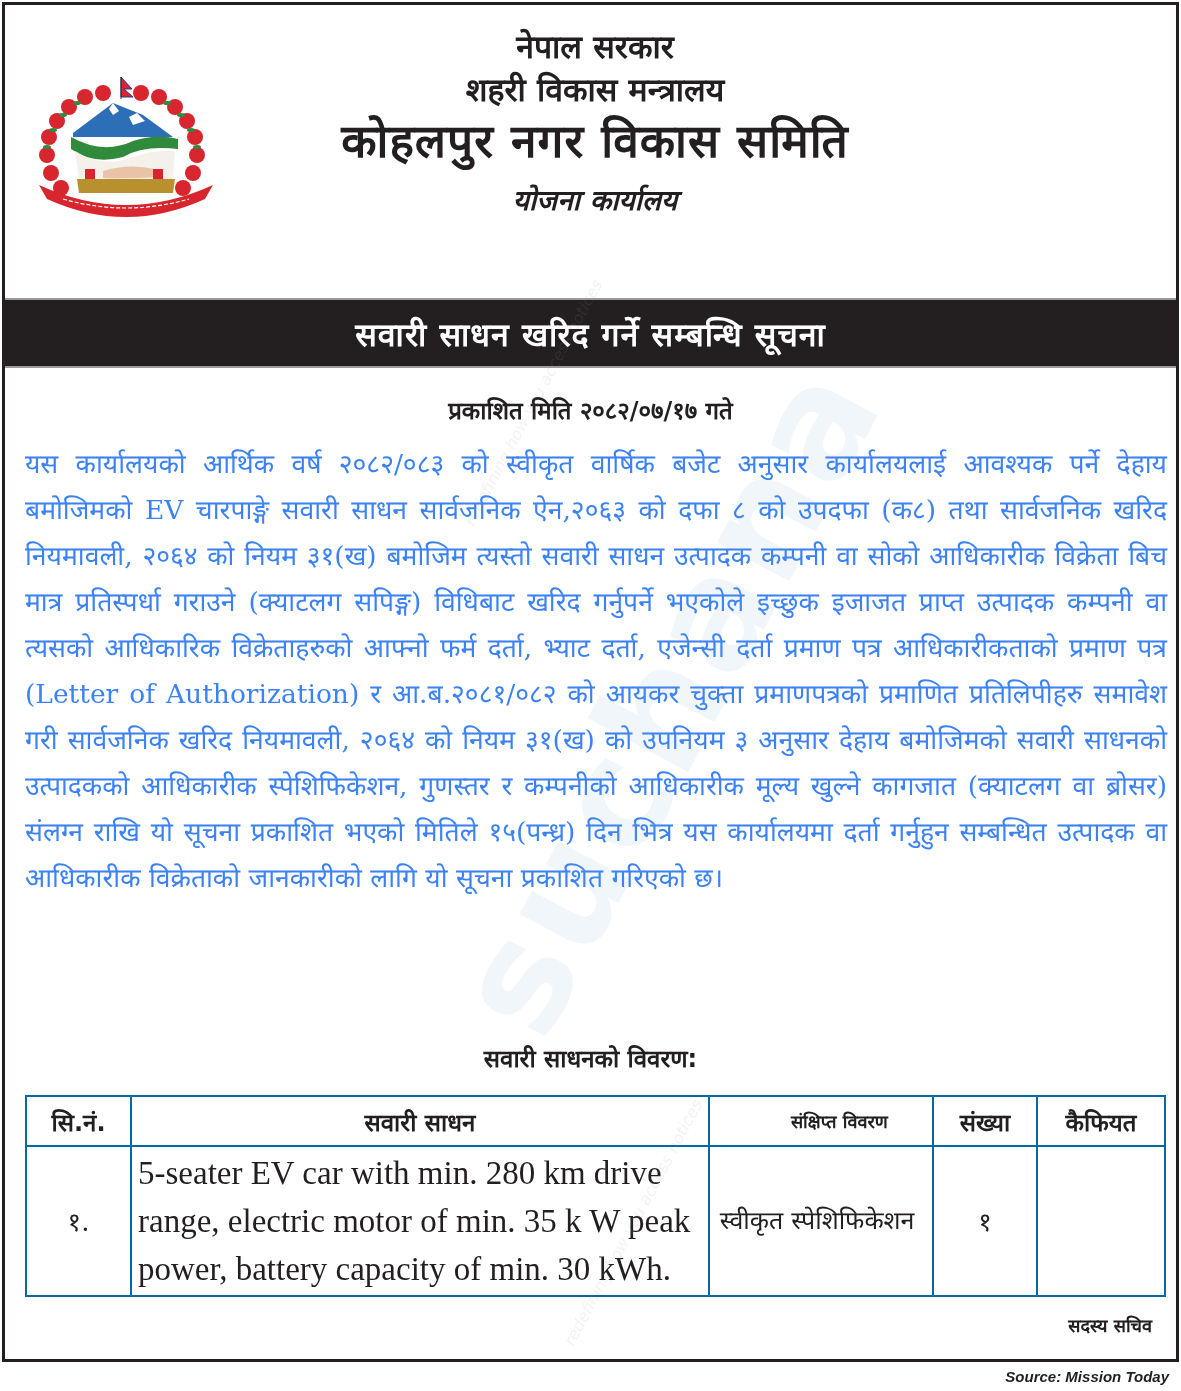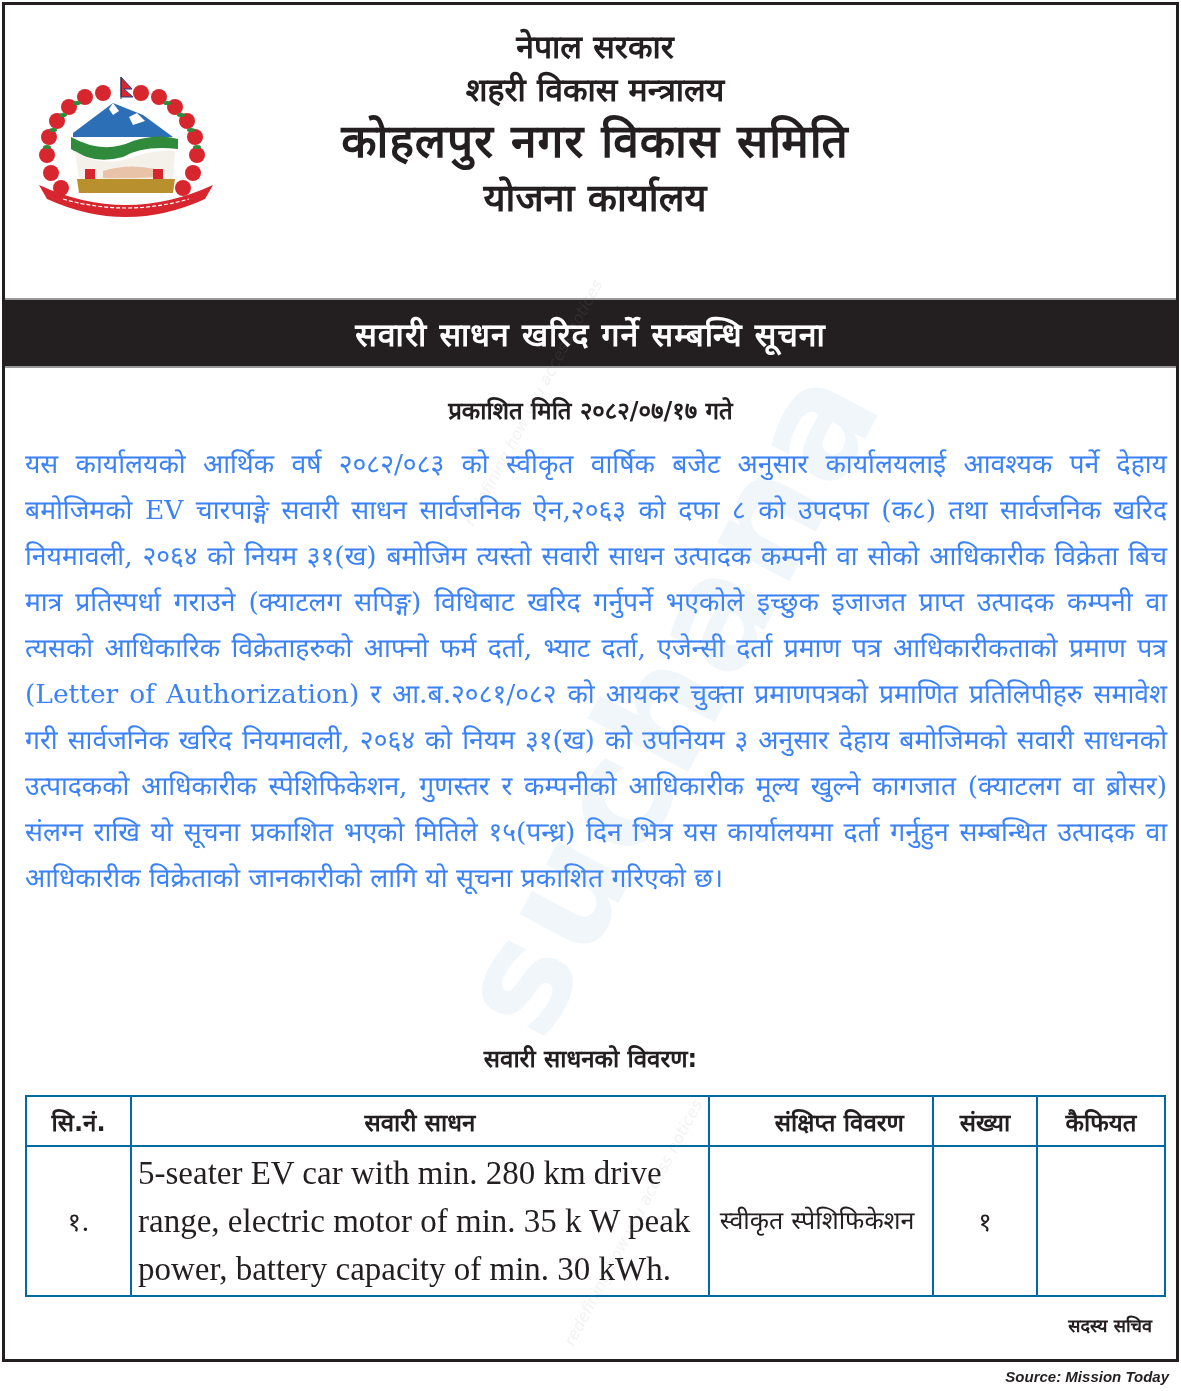--- a/index.html
+++ b/index.html
@@ -28,21 +28,21 @@
     }
 
     
     .header { position: absolute; left: 0; top: 0; width: 100%; height: 352px; }
     .emblem { position: absolute; left: 28px; top: 70px; width: 186px; height: 150px; }
     .head-lines { position: absolute; left: 250px; top: 20px; width: 680px; text-align: center; }
     .h-line { font-family: "DejaVu Sans", sans-serif; font-weight: bold; color: #231f20; line-height: 1.15; }
     .h1 { font-size: 32px; margin-top: 4px; }
     .h2 { font-size: 32px; margin-top: 6px; }
     .h3 { font-size: 46px; margin-top: 6px; letter-spacing: 1px; }
-    .h4 { font-size: 38px; margin-top: 10px; }
+    .h4 { font-size: 28px; margin-top: 18px; font-style: italic; }
     .h5 { font-size: 34px; margin-top: 4px; }
 
     .band {
       position: absolute; left: 0; top: 293px; width: 100%; height: 70px;
       background: #231f20; border-top: 2px solid #9a9a9a; border-bottom: 2px solid #9a9a9a;
       display: flex; align-items: center; justify-content: center;
     }
     .band-title { color: #ffffff; font-family: "DejaVu Sans", sans-serif; font-weight: bold; font-size: 32px; letter-spacing: 1px; }
 
     .pub-date {
@@ -161,21 +161,21 @@
 
   <p class="body-text">यस कार्यालयको आर्थिक वर्ष २०८२/०८३ को स्वीकृत वार्षिक बजेट अनुसार कार्यालयलाई आवश्यक पर्ने देहाय बमोजिमको EV चारपाङ्गे सवारी साधन सार्वजनिक ऐन,२०६३ को दफा ८ को उपदफा (क८) तथा सार्वजनिक खरिद नियमावली, २०६४ को नियम ३१(ख) बमोजिम त्यस्तो सवारी साधन उत्पादक कम्पनी वा सोको आधिकारीक विक्रेता बिच मात्र प्रतिस्पर्धा गराउने (क्याटलग सपिङ्ग) विधिबाट खरिद गर्नुपर्ने भएकोले इच्छुक इजाजत प्राप्त उत्पादक कम्पनी वा त्यसको आधिकारिक विक्रेताहरुको आफ्नो फर्म दर्ता, भ्याट दर्ता, एजेन्सी दर्ता प्रमाण पत्र आधिकारीकताको प्रमाण पत्र (Letter of Authorization) र आ.ब.२०८१/०८२ को आयकर चुक्ता प्रमाणपत्रको प्रमाणित प्रतिलिपीहरु समावेश गरी सार्वजनिक खरिद नियमावली, २०६४ को नियम ३१(ख) को उपनियम ३ अनुसार देहाय बमोजिमको सवारी साधनको उत्पादकको आधिकारीक स्पेशिफिकेशन, गुणस्तर र कम्पनीको आधिकारीक मूल्य खुल्ने कागजात (क्याटलग वा ब्रोसर) संलग्न राखि यो सूचना प्रकाशित भएको मितिले १५(पन्ध्र) दिन भित्र यस कार्यालयमा दर्ता गर्नुहुन सम्बन्धित उत्पादक वा आधिकारीक विक्रेताको जानकारीको लागि यो सूचना प्रकाशित गरिएको छ।</p>
 
   <div class="table-caption">सवारी साधनको विवरण:</div>
 
   <table class="items-table">
     <thead>
       <tr>
         <th class="c-sn">सि.नं.</th>
         <th class="c-veh" style="font-family:'DejaVu Sans',sans-serif;font-size:24px;line-height:normal;">सवारी साधन</th>
-        <th class="c-desc" style="font-size:24px;line-height:normal;padding-left:47px;">संक्षिप्त विवरण</th>
+        <th class="c-desc" style="font-size:18px;line-height:normal;padding-left:47px;">संक्षिप्त विवरण</th>
         <th class="c-qty">संख्या</th>
         <th class="c-rem">कैफियत</th>
       </tr>
     </thead>
     <tbody>
       <tr>
         <td class="c-sn">१.</td>
         <td class="c-veh">5-seater EV car with min. 280 km drive range, electric motor of min. 35 k W peak power, battery capacity of min. 30 kWh.</td>
         <td class="c-desc">स्वीकृत स्पेशिफिकेशन</td>
         <td class="c-qty">१</td>

